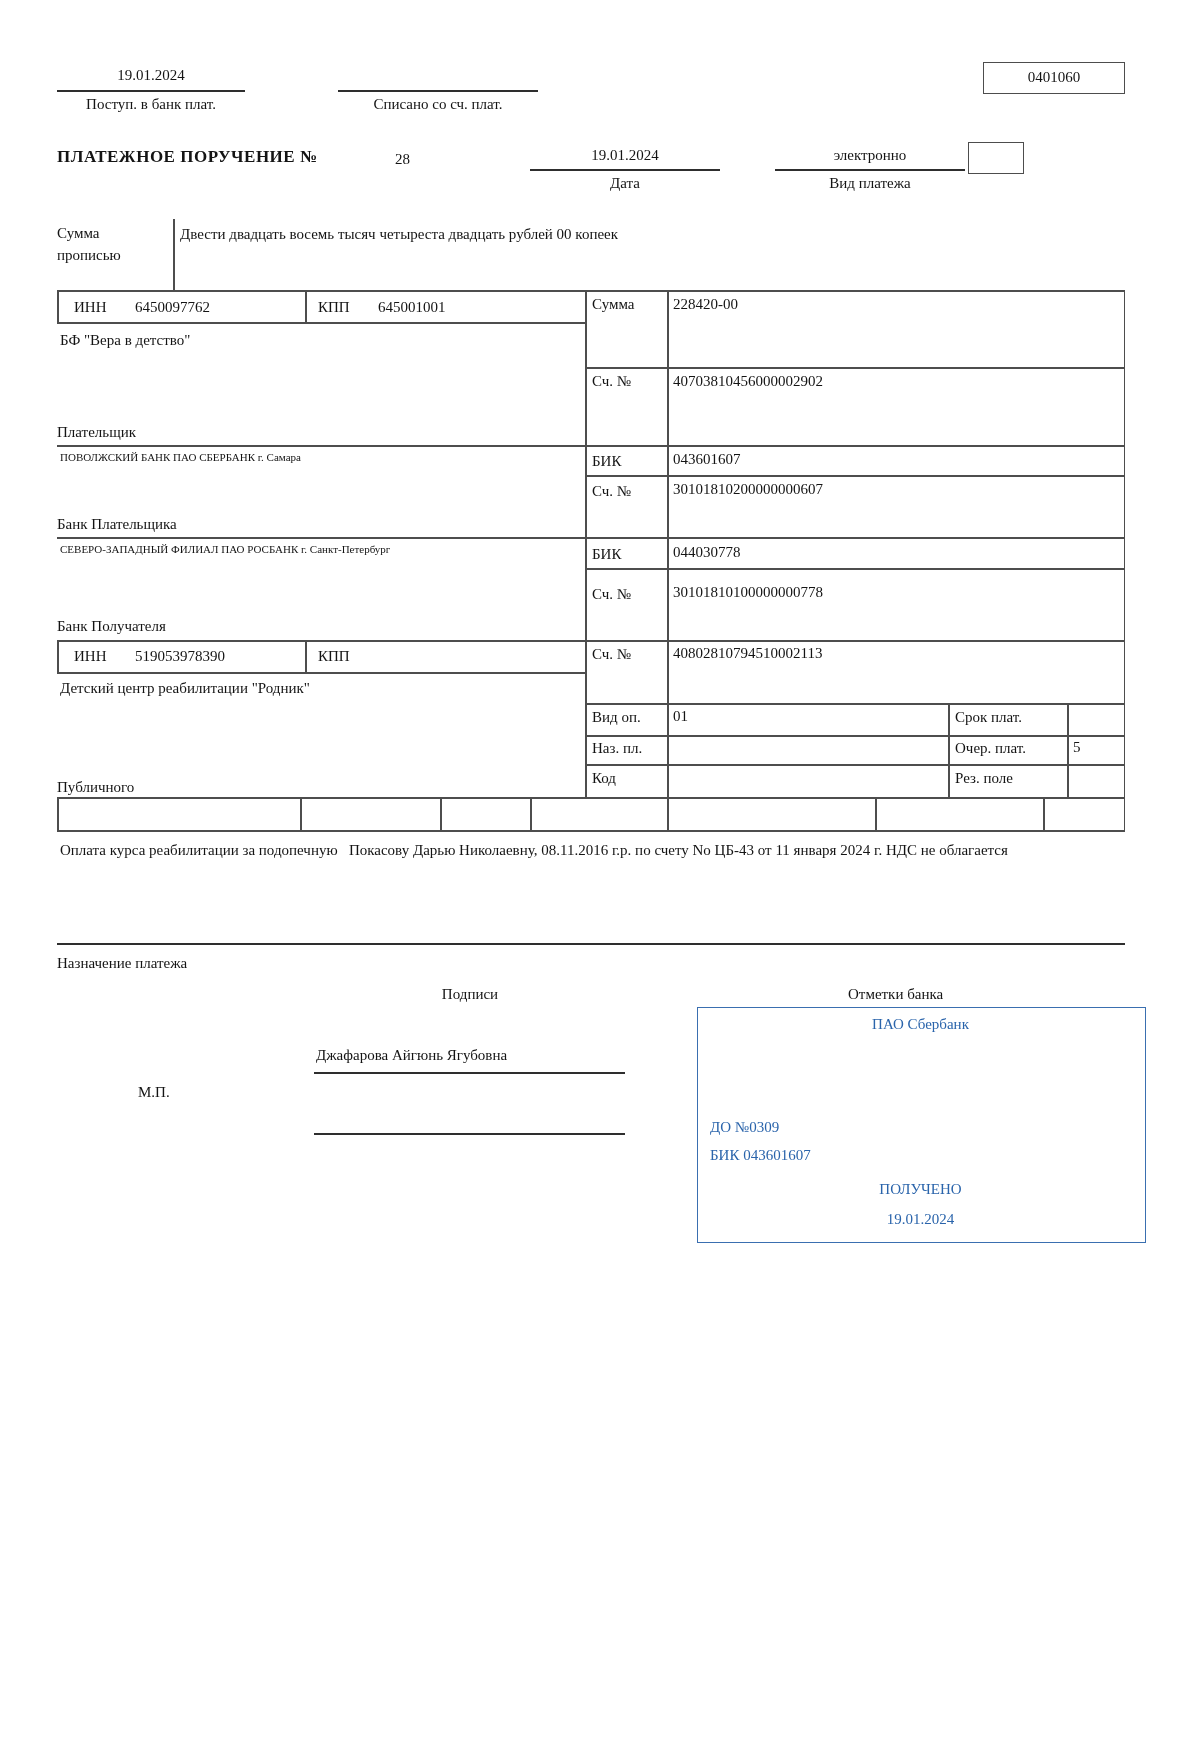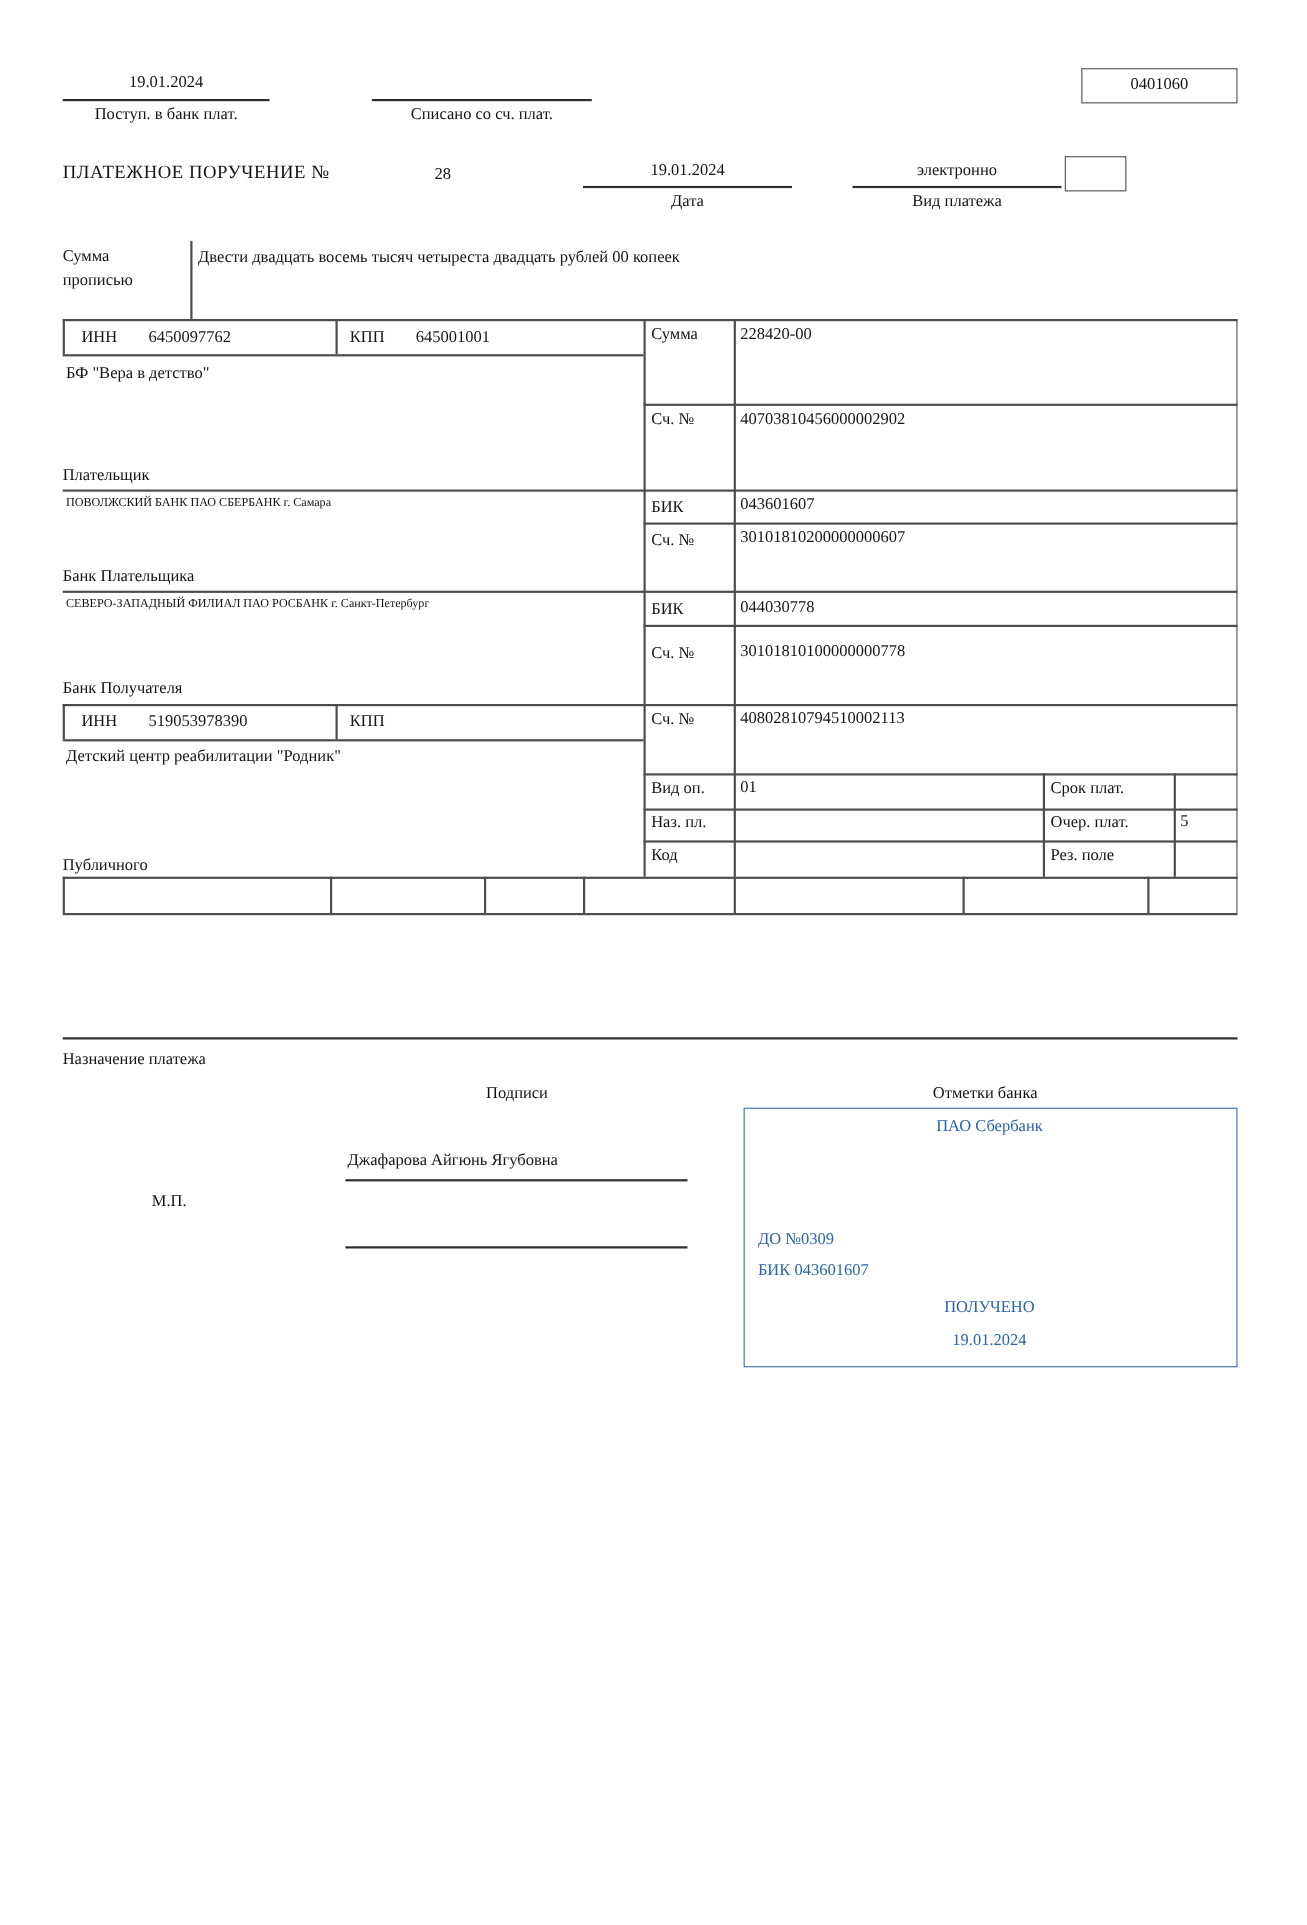--- a/index.html
+++ b/index.html
@@ -1,28 +1,28 @@
 <!DOCTYPE html>
 <html><head>
 <meta charset="utf-8">
 <style>
   html,body{margin:0;padding:0;background:#ffffff;}
   .page{position:relative;width:1188px;height:1750px;background:#fff;
         font-family:"Liberation Serif",serif;color:#141414;font-size:15px;overflow:hidden;}
   .t{position:absolute;white-space:nowrap;line-height:1.2;}
   .c{text-align:center;}
   .sm{font-size:11px;}
-  .b{font-weight:normal;}
+  .b{font-weight:bold;}
   .wrap{white-space:normal;}
   .hl{position:absolute;height:1.5px;background:#4d4d4d;}
   .vl{position:absolute;width:1.5px;background:#4d4d4d;}
   .dk{background:#2e2e2e;}
   .bx{position:absolute;border:1.5px solid #4d4d4d;box-sizing:border-box;}
   .blue{color:#2a64ab;}
-  .stampbox{position:absolute;border:1.5px solid #3a6fb0;box-sizing:border-box;}
+  .stampbox{position:absolute;border:1.5px solid #3a6fb0;box-sizing:border-box;margin-left:21px;}
 </style>
 </head>
 <body>
 
 <div class="page">
 
   <div class="t c" style="left:57px;top:66px;width:188px;">19.01.2024</div>
   <div class="hl dk" style="left:57px;top:90px;width:188px;"></div>
   <div class="t c" style="left:57px;top:95px;width:188px;">Поступ. в банк плат.</div>
 
@@ -120,20 +120,21 @@
 
   <div class="t" style="left:592px;top:708px;">Вид оп.</div>
   <div class="t" style="left:673px;top:707px;">01</div>
   <div class="t" style="left:955px;top:708px;">Срок плат.</div>
   <div class="t" style="left:592px;top:739px;">Наз. пл.</div>
   <div class="t" style="left:955px;top:739px;">Очер. плат.</div>
   <div class="t" style="left:1073px;top:738px;">5</div>
   <div class="t" style="left:592px;top:769px;">Код</div>
   <div class="t" style="left:955px;top:769px;">Рез. поле</div>
 
+  <div class="t wrap" style="left:60px;top:838px;width:960px;line-height:1.65;white-space:pre-wrap;">Оплата курса реабилитации за подопечную   Покасову Дарью Николаевну, 08.11.2016 г.р. по счету No ЦБ-43 от 11 января 2024 г. НДС не облагается</div>
   <div class="t" style="left:57px;top:920px;margin-top:34px;">Назначение платежа</div>
   <div class="hl dk" style="left:57px;top:943px;width:1068px;"></div>
 
   <div class="t c" style="left:390px;top:985px;width:160px;">Подписи</div>
   <div class="t" style="left:848px;top:985px;">Отметки банка</div>
 
   <div class="t" style="left:316px;top:1046px;">Джафарова Айгюнь Ягубовна</div>
   <div class="hl dk" style="left:314px;top:1072px;width:311px;"></div>
   <div class="t" style="left:138px;top:1083px;">М.П.</div>
   <div class="hl dk" style="left:314px;top:1133px;width:311px;"></div>

